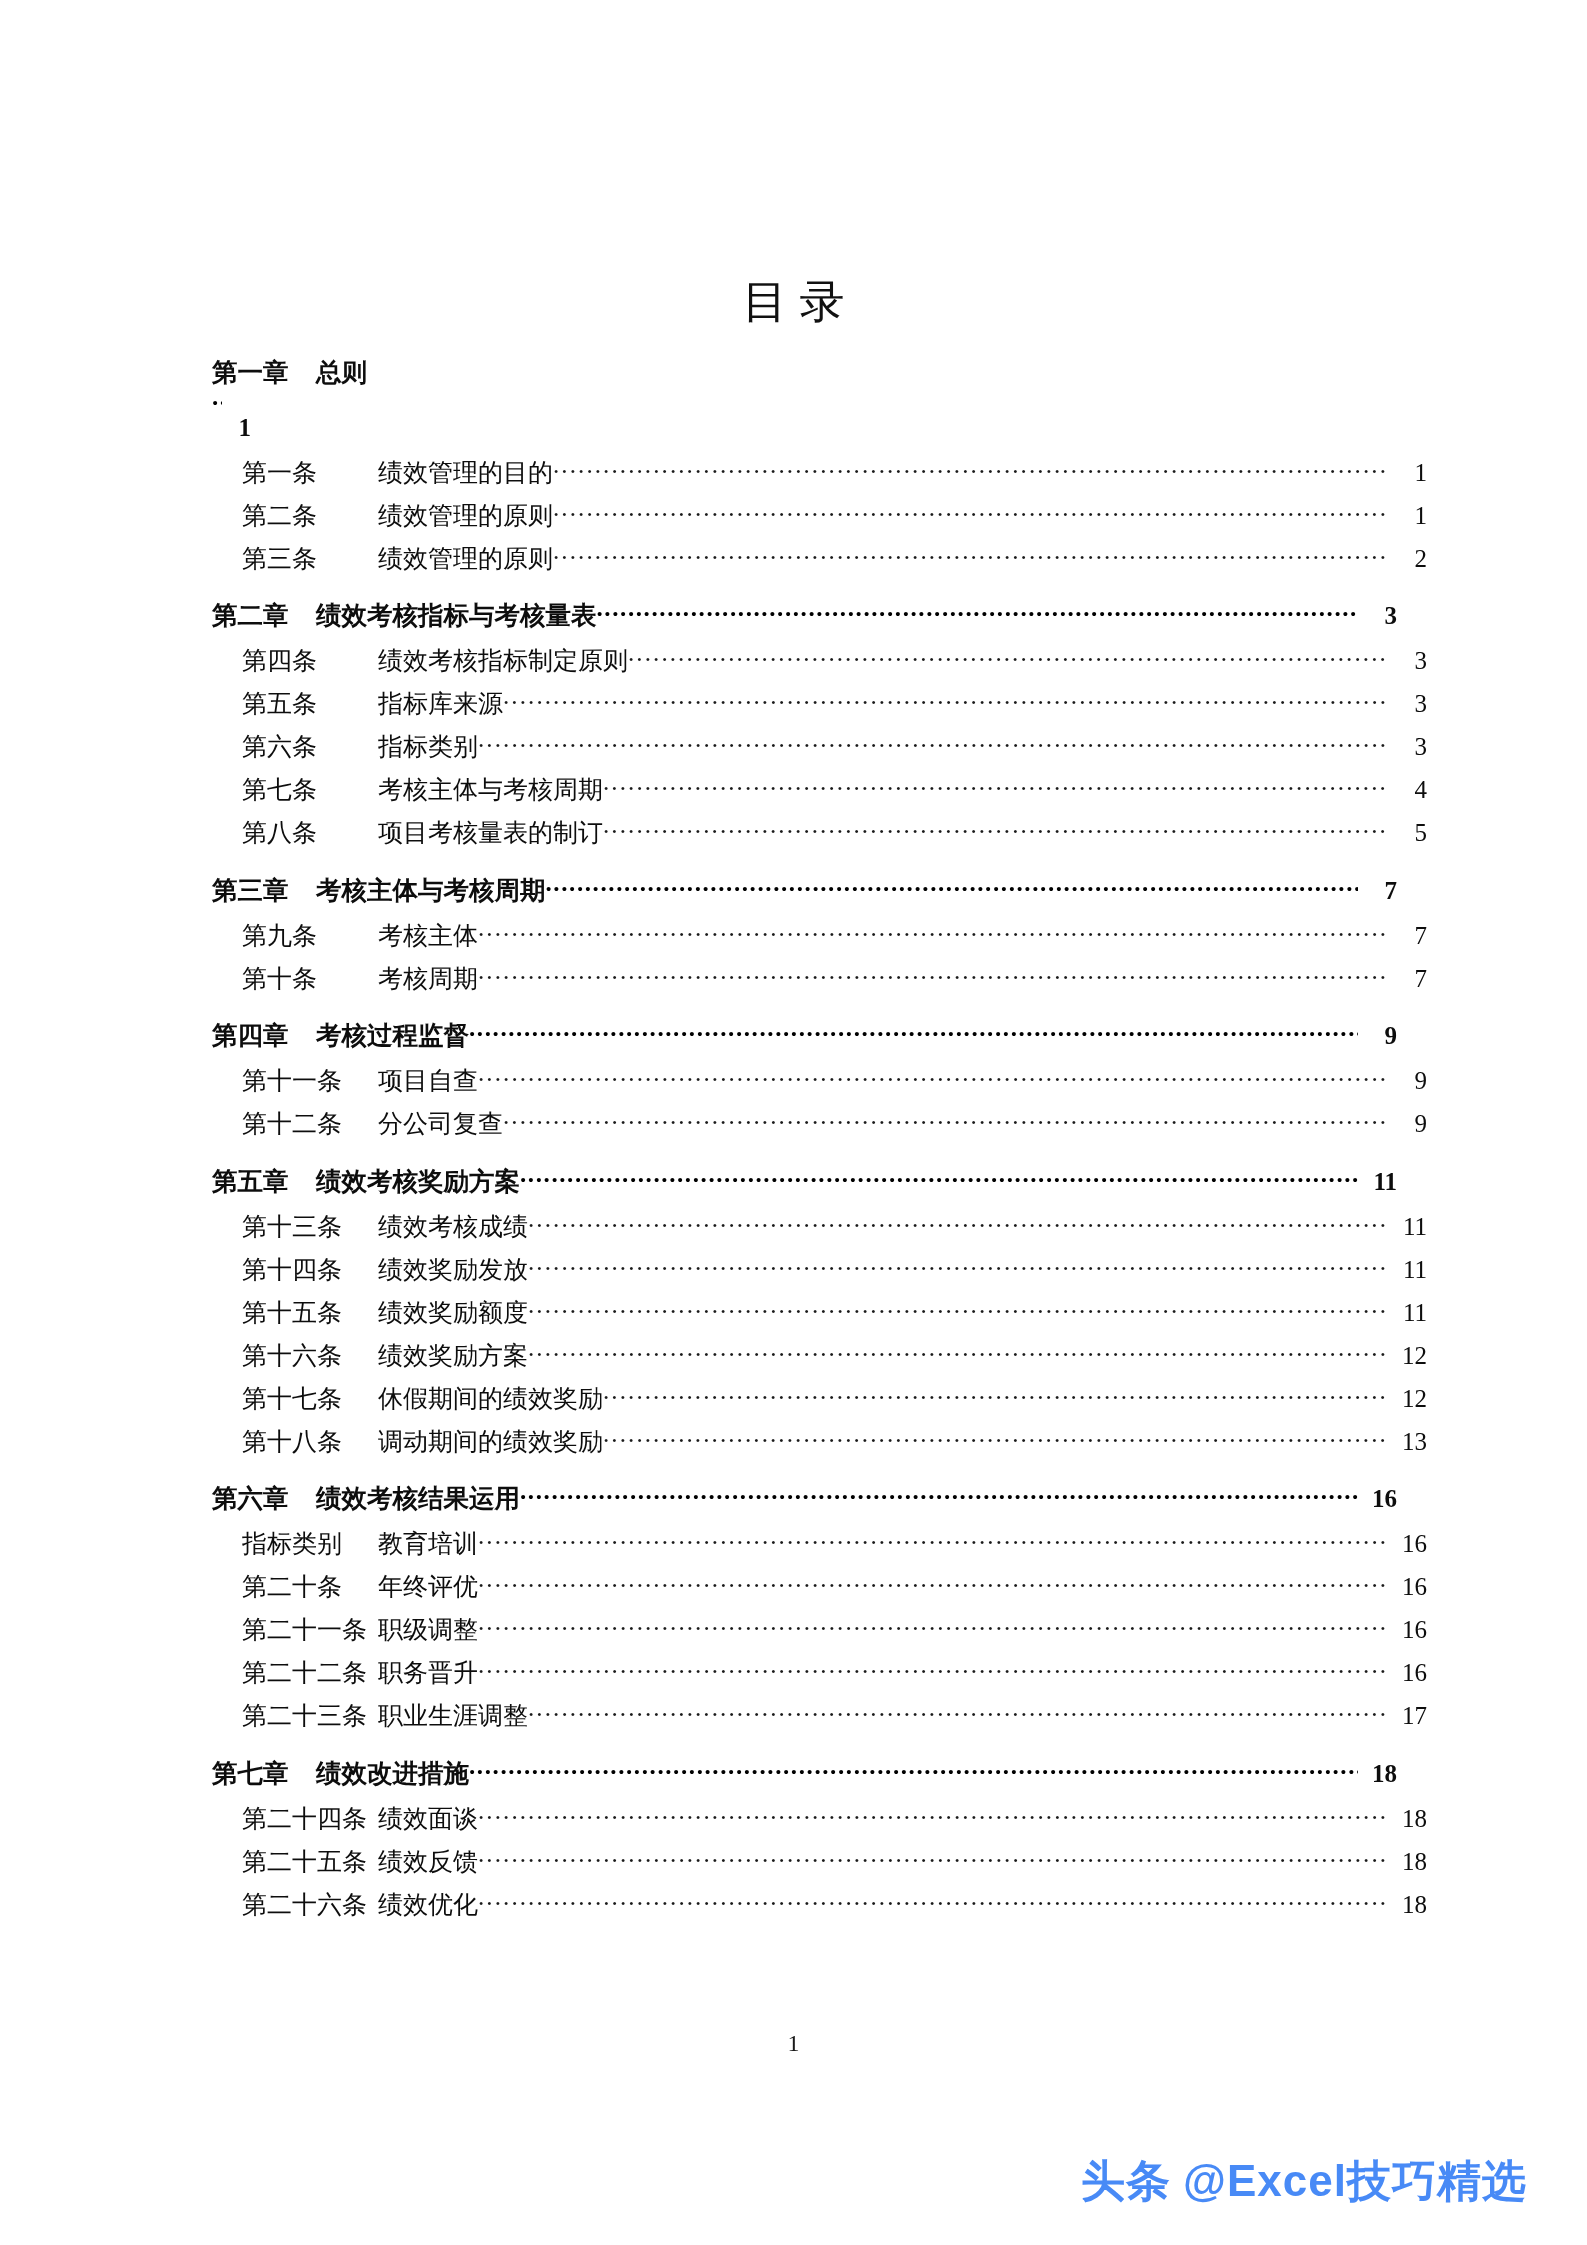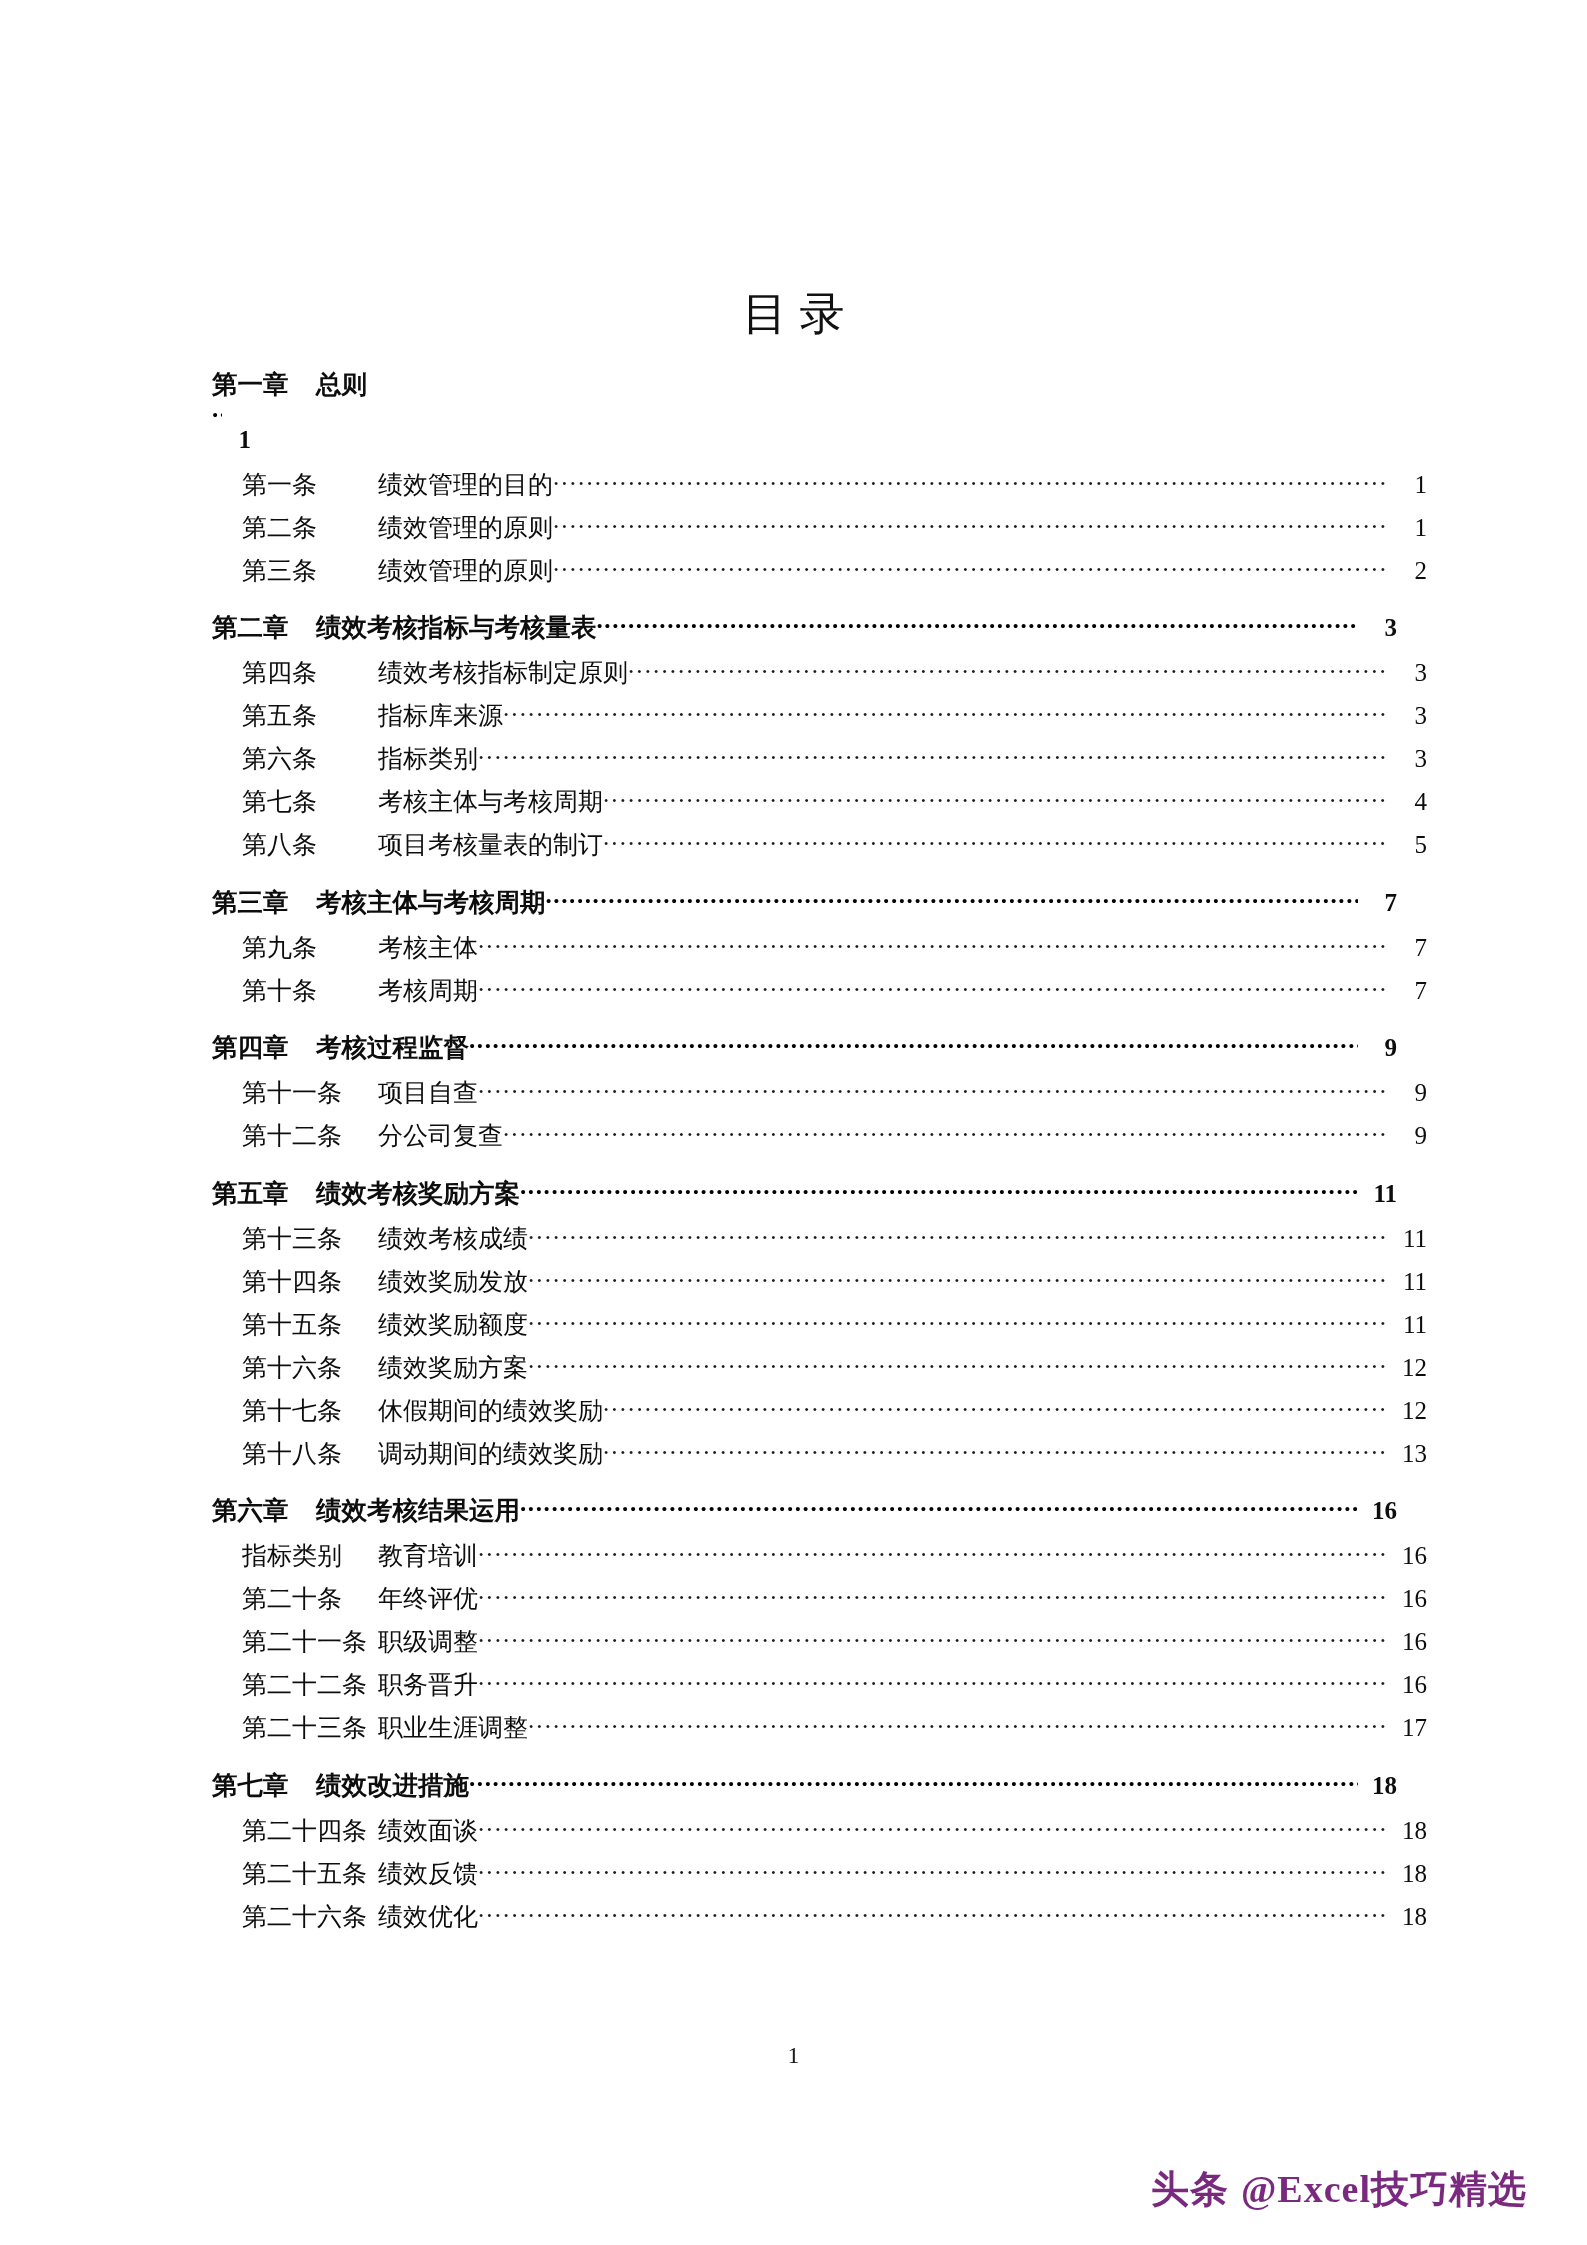--- a/index.html
+++ b/index.html
@@ -12,21 +12,21 @@
     height: 2245px;
     position: relative;
     font-family: "Liberation Serif", "DejaVu Serif", serif;
     color: #0d0d0d;
     overflow: hidden;
   }
 
   .page {
     position: absolute;
     left: 0;
-    top: 12px;
+    top: 0;
     width: 1587px;
     height: 1899px;
     background: #ffffff;
   }
 
   
   .doc-title {
     position: absolute;
     left: 0;
     top: 272px;
@@ -138,24 +138,24 @@
     text-align: center;
     font-size: 24px;
     color: #1a1a1a;
   }
 
   
   .watermark {
     position: absolute;
     right: 60px;
     top: 2152px;
-    font-family: Liberation Serif, serif;
-    font-size: 38px;
+    font-family: Liberation Sans, sans-serif;
+    font-size: 44px;
     font-weight: 700;
-    color: #701a75;
+    color: #3b82f6;
     letter-spacing: 1px;
     white-space: nowrap;
     opacity: 0.93;
   }
   .watermark .wm-brand { margin-right: 12px; }
 </style>
 </head>
 <body>
 
 <div class="page">

